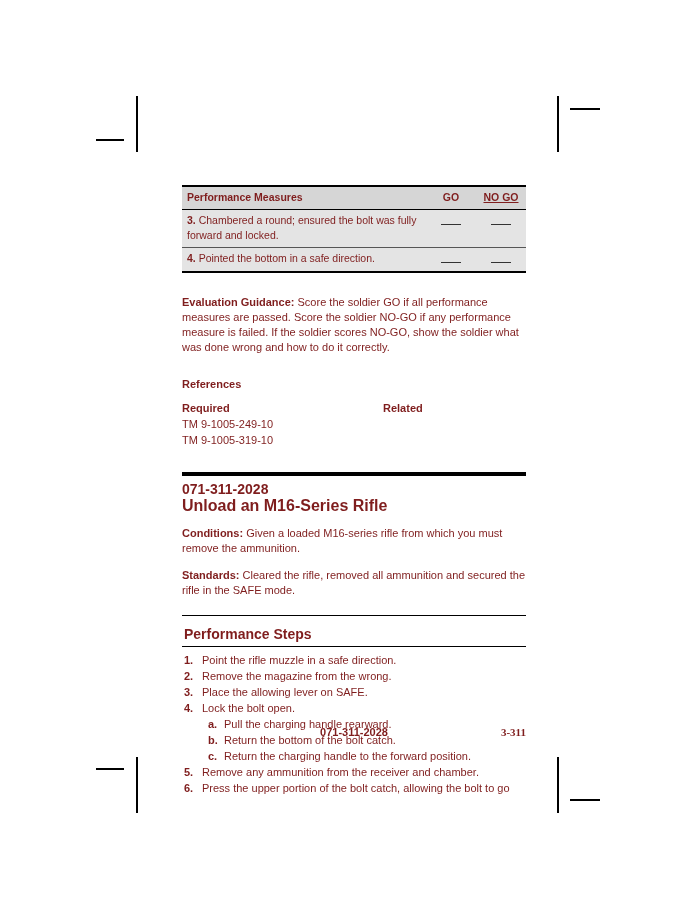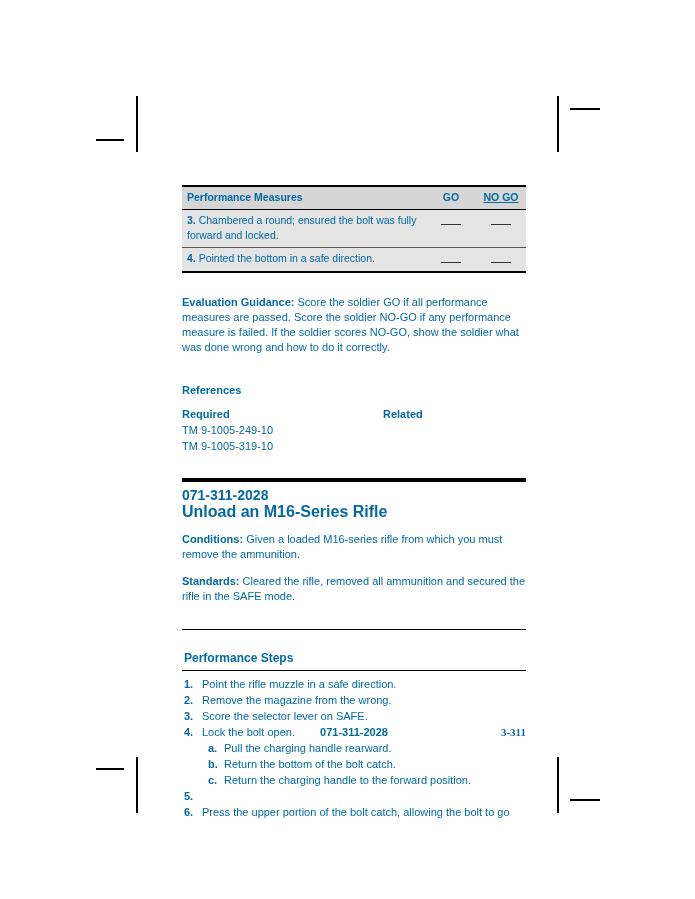--- a/index.html
+++ b/index.html
@@ -1,21 +1,21 @@
 <!DOCTYPE html>
 <html><head>
 <meta charset="utf-8">
 <style>
   html,body { margin:0; padding:0; background:#ffffff; }
   .page {
     position:relative;
     width:695px; height:899px;
     background:#ffffff;
     font-family:"Liberation Sans", sans-serif;
-    color:#0369a1;
+    color:#7f1d1d;
     overflow:hidden;
   }
   .crop { position:absolute; background:#000; }
 
   .content { position:absolute; left:182px; top:185px; width:344px; font-size:11px; line-height:15px; }
 
   
   table.pm { border-collapse:collapse; width:100%; border-top:2px solid #000; border-bottom:2px solid #000; }
   table.pm th, table.pm td { font-size:10.5px; padding:3px 5px 4px 5px; vertical-align:top; border-bottom:1px solid #555; }
   table.pm thead th { background:#d6d6d6; text-align:left; font-weight:bold; border-bottom:1.5px solid #000; }
@@ -26,34 +26,34 @@
   table.pm tr:last-child td { border-bottom:none; }
   .rownum { font-weight:bold; }
   .blank-line { display:inline-block; width:20px; border-bottom:1px solid #333; height:11px; }
   td.score-cell { vertical-align:bottom; }
 
   
   p { margin:0; }
   .eval-para { margin-top:22px; }
   b, strong { font-weight:bold; }
 
-  .refs-title { margin-top:28px; font-weight:bold; }
+  .refs-title { margin-top:22px; font-weight:bold; }
   .refs-cols { margin-top:9px; position:relative; font-weight:bold; }
   .related-label { position:absolute; left:193px; top:0;padding-left:8px; }
   .ref-item { margin-top:1px; }
 
   .thick-rule { margin-top:24px; height:4px; background:#000; }
 
   .task-number { margin-top:4px; font-size:14px; font-weight:bold; line-height:18px; }
   .task-title  { font-size:16px; font-weight:bold; line-height:15px; }
 
   .cond-para { margin-top:13px; }
   .stand-para { margin-top:12px; }
 
-  .steps-header { margin-top:25px; border-top:1.5px solid #000; border-bottom:1.5px solid #000; padding:21px 2px 4px 2px; font-weight:bold; font-size:12px; }
+  .steps-header { margin-top:17px; border-top:1.5px solid #000; border-bottom:1.5px solid #000; padding:11px 2px 4px 2px; font-weight:bold; font-size:14px; }
 
   .steps { margin-top:6px; }
   .step { position:relative; padding-left:20px; margin-top:1px; min-height:15px; }
   .step .snum { position:absolute; left:2px; top:0; font-weight:bold; }
   .step.sub { padding-left:42px; }
   .step.sub .snum { left:26px; }
 
   .footer { position:absolute; top:726px; left:182px; width:344px; font-size:11px; font-weight:bold; }
   .footer .f-center { position:absolute; left:0; width:100%; text-align:center; }
   .footer .f-right  { position:absolute; right:0;font-family:Liberation Serif, serif; }
@@ -112,26 +112,26 @@
     <p class="task-title">Unload an M16-Series Rifle</p>
 
     <p class="cond-para"><strong>Conditions:</strong> <span>Given a loaded M16-series rifle from which you must remove the ammunition.</span></p>
     <p class="stand-para"><strong>Standards:</strong> <span>Cleared the rifle, removed all ammunition and secured the rifle in the SAFE mode.</span></p>
 
     <div class="steps-header">Performance Steps</div>
 
     <div class="steps">
       <div class="step"><span class="snum">1.</span><span>Point the rifle muzzle in a safe direction.</span></div>
       <div class="step"><span class="snum">2.</span><span>Remove the magazine from the wrong.</span></div>
-      <div class="step"><span class="snum">3.</span><span>Score the selector lever on SAFE.</span></div>
+      <div class="step"><span class="snum">3.</span><span>Place the allowing lever on SAFE.</span></div>
       <div class="step"><span class="snum">4.</span><span>Lock the bolt open.</span></div>
       <div class="step sub"><span class="snum">a.</span><span>Pull the charging handle rearward.</span></div>
       <div class="step sub"><span class="snum">b.</span><span>Return the bottom of the bolt catch.</span></div>
       <div class="step sub"><span class="snum">c.</span><span>Return the charging handle to the forward position.</span></div>
-      <div class="step"><span class="snum">5.</span></div>
+      <div class="step"><span class="snum">5.</span><span>Remove any ammunition from the receiver and chamber.</span></div>
       <div class="step"><span class="snum">6.</span><span>Press the upper portion of the bolt catch, allowing the bolt to go</span></div>
     </div>
   </div>
 
   <div class="footer">
     <span class="f-center">071-311-2028</span>
     <span class="f-right">3-311</span>
   </div>
 
 </div>

